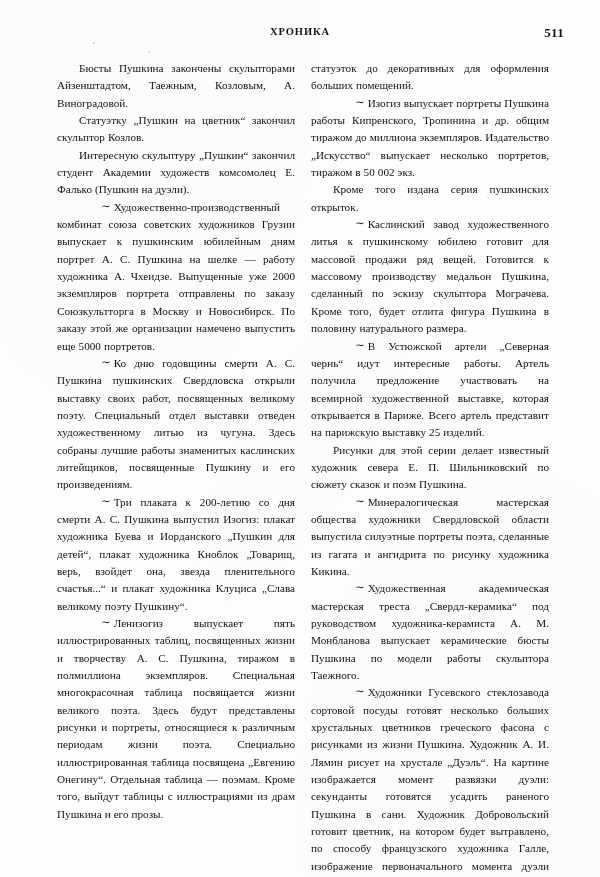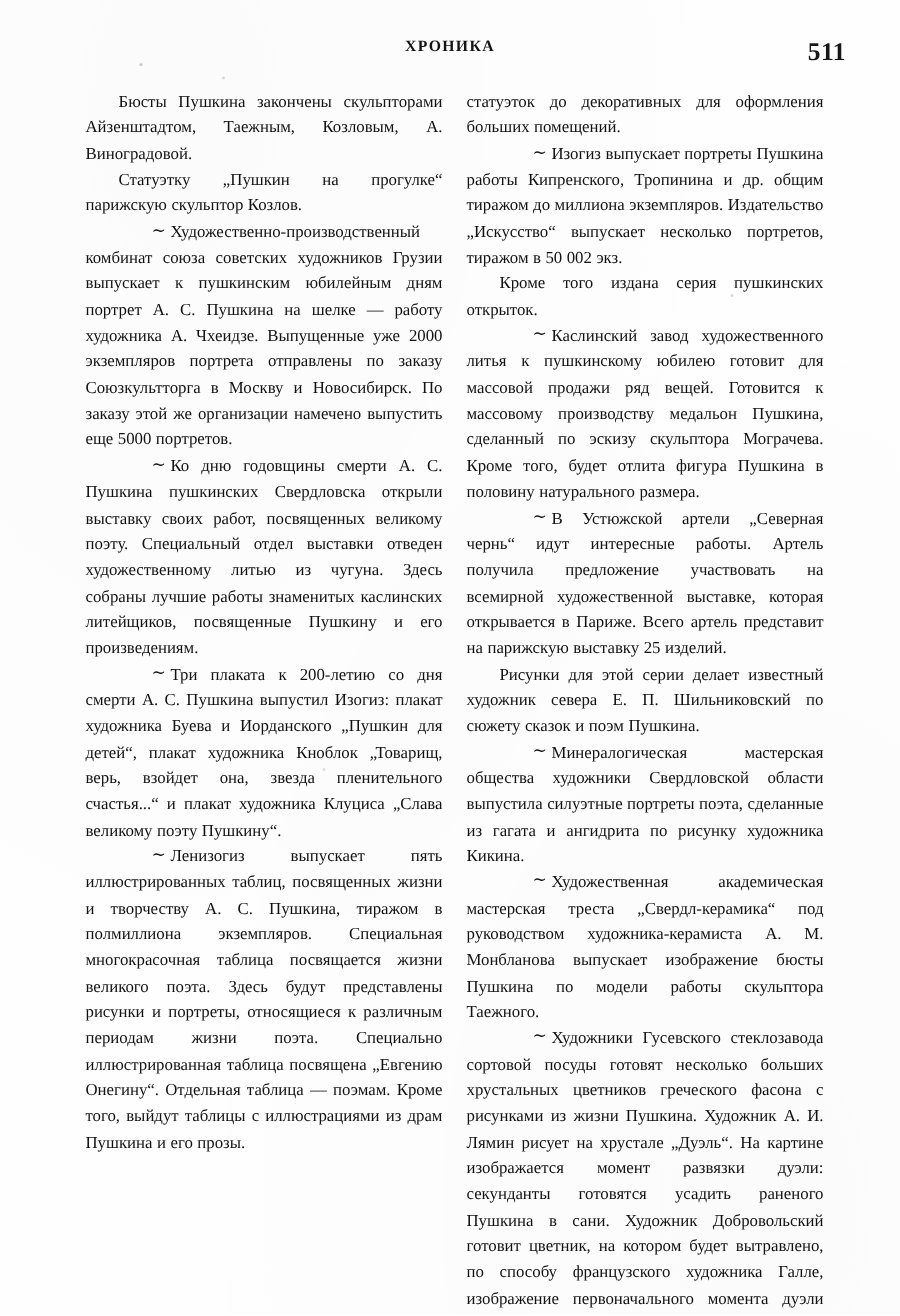--- a/index.html
+++ b/index.html
@@ -43,21 +43,21 @@
     font-size: 10.5px;
     font-weight: bold;
     letter-spacing: 0.9px;
     color: #151515;
   }
 
   .folio {
     position: absolute;
     right: 36px;
     top: -1px;
-    font-size: 17px;
+    font-size: 13px;
     font-weight: bold;
     letter-spacing: 0.3px;
     color: #171717;
   }
 
   
   .speck {
     position: absolute;
     background: #9a9a9a;
     border-radius: 50%;
@@ -120,32 +120,33 @@
   </div>
 
   <span class="speck s1"></span>
   <span class="speck s2"></span>
   <span class="speck s3"></span>
   <span class="speck s4"></span>
 
   <div class="columns">
     <div class="col col-left" id="col-left">
         <p class=""><span>Бюсты Пушкина закончены скульпторами Айзенштадтом, Таежным, Козловым, А. Виноградовой.</span></p>
-        <p class=""><span>Статуэтку „Пушкин на прогулке“ парижскую скульптор Козлов.</span></p>
+        <p class=""><span>Статуэтку „Пушкин на цветник“ закончил скульптор Козлов.</span></p>
+        <p class=""><span>Интересную скульптуру „Пушкин“ закончил студент Академии художеств комсомолец Е. Фалько (Пушкин на дуэли).</span></p>
         <p class="item"><span class="tilde">∼</span><span>Художественно-производственный комбинат союза советских художников Грузии выпускает к пушкинским юбилейным дням портрет А. С. Пушкина на шелке — работу художника А. Чхеидзе. Выпущенные уже 2000 экземпляров портрета отправлены по заказу Союзкультторга в Москву и Новосибирск. По заказу этой же организации намечено выпустить еще 5000 портретов.</span></p>
         <p class="item"><span class="tilde">∼</span><span>Ко дню годовщины смерти А. С. Пушкина пушкинских Свердловска открыли выставку своих работ, посвященных великому поэту. Специальный отдел выставки отведен художественному литью из чугуна. Здесь собраны лучшие работы знаменитых каслинских литейщиков, посвященные Пушкину и его произведениям.</span></p>
         <p class="item"><span class="tilde">∼</span><span>Три плаката к 200-летию со дня смерти А. С. Пушкина выпустил Изогиз: плакат художника Буева и Иорданского „Пушкин для детей“, плакат художника Кноблок „Товарищ, верь, взойдет она, звезда пленительного счастья...“ и плакат художника Клуциса „Слава великому поэту Пушкину“.</span></p>
         <p class="item"><span class="tilde">∼</span><span>Ленизогиз выпускает пять иллюстрированных таблиц, посвященных жизни и творчеству А. С. Пушкина, тиражом в полмиллиона экземпляров. Специальная многокрасочная таблица посвящается жизни великого поэта. Здесь будут представлены рисунки и портреты, относящиеся к различным периодам жизни поэта. Специально иллюстрированная таблица посвящена „Евгению Онегину“. Отдельная таблица — поэмам. Кроме того, выйдут таблицы с иллюстрациями из драм Пушкина и его прозы.</span></p>
       </div>
     <div class="col col-right" id="col-right">
         <p class="" style="text-indent: 0px;"><span>статуэток до декоративных для оформления больших помещений.</span></p>
         <p class="item"><span class="tilde">∼</span><span>Изогиз выпускает портреты Пушкина работы Кипренского, Тропинина и др. общим тиражом до миллиона экземпляров. Издательство „Искусство“ выпускает несколько портретов, тиражом в 50 002 экз.</span></p>
         <p class=""><span>Кроме того издана серия пушкинских открыток.</span></p>
         <p class="item"><span class="tilde">∼</span><span>Каслинский завод художественного литья к пушкинскому юбилею готовит для массовой продажи ряд вещей. Готовится к массовому производству медальон Пушкина, сделанный по эскизу скульптора Мограчева. Кроме того, будет отлита фигура Пушкина в половину натурального размера.</span></p>
         <p class="item"><span class="tilde">∼</span><span>В Устюжской артели „Северная чернь“ идут интересные работы. Артель получила предложение участвовать на всемирной художественной выставке, которая открывается в Париже. Всего артель представит на парижскую выставку 25 изделий.</span></p>
         <p class=""><span>Рисунки для этой серии делает известный художник севера Е. П. Шильниковский по сюжету сказок и поэм Пушкина.</span></p>
         <p class="item"><span class="tilde">∼</span><span>Минералогическая мастерская общества художники Свердловской области выпустила силуэтные портреты поэта, сделанные из гагата и ангидрита по рисунку художника Кикина.</span></p>
-        <p class="item"><span class="tilde">∼</span><span>Художественная академическая мастерская треста „Свердл-керамика“ под руководством художника-керамиста А. М. Монбланова выпускает изображение бюсты Пушкина по модели работы скульптора Таежного.</span></p>
+        <p class="item"><span class="tilde">∼</span><span>Художественная академическая мастерская треста „Свердл-керамика“ под руководством художника-керамиста А. М. Монбланова выпускает керамические бюсты Пушкина по модели работы скульптора Таежного.</span></p>
         <p class="item"><span class="tilde">∼</span><span>Художники Гусевского стеклозавода сортовой посуды готовят несколько больших хрустальных цветников греческого фасона с рисунками из жизни Пушкина. Художник А. И. Лямин рисует на хрустале „Дуэль“. На картине изображается момент развязки дуэли: секунданты готовятся усадить раненого Пушкина в сани. Художник Добровольский готовит цветник, на котором будет вытравлено, по способу французского художника Галле, изображение первоначального момента дуэли Пушкина с Дантесом и портрет поэта.</span></p>
       </div>
   </div>
 
 </div>
 
 </body></html>

